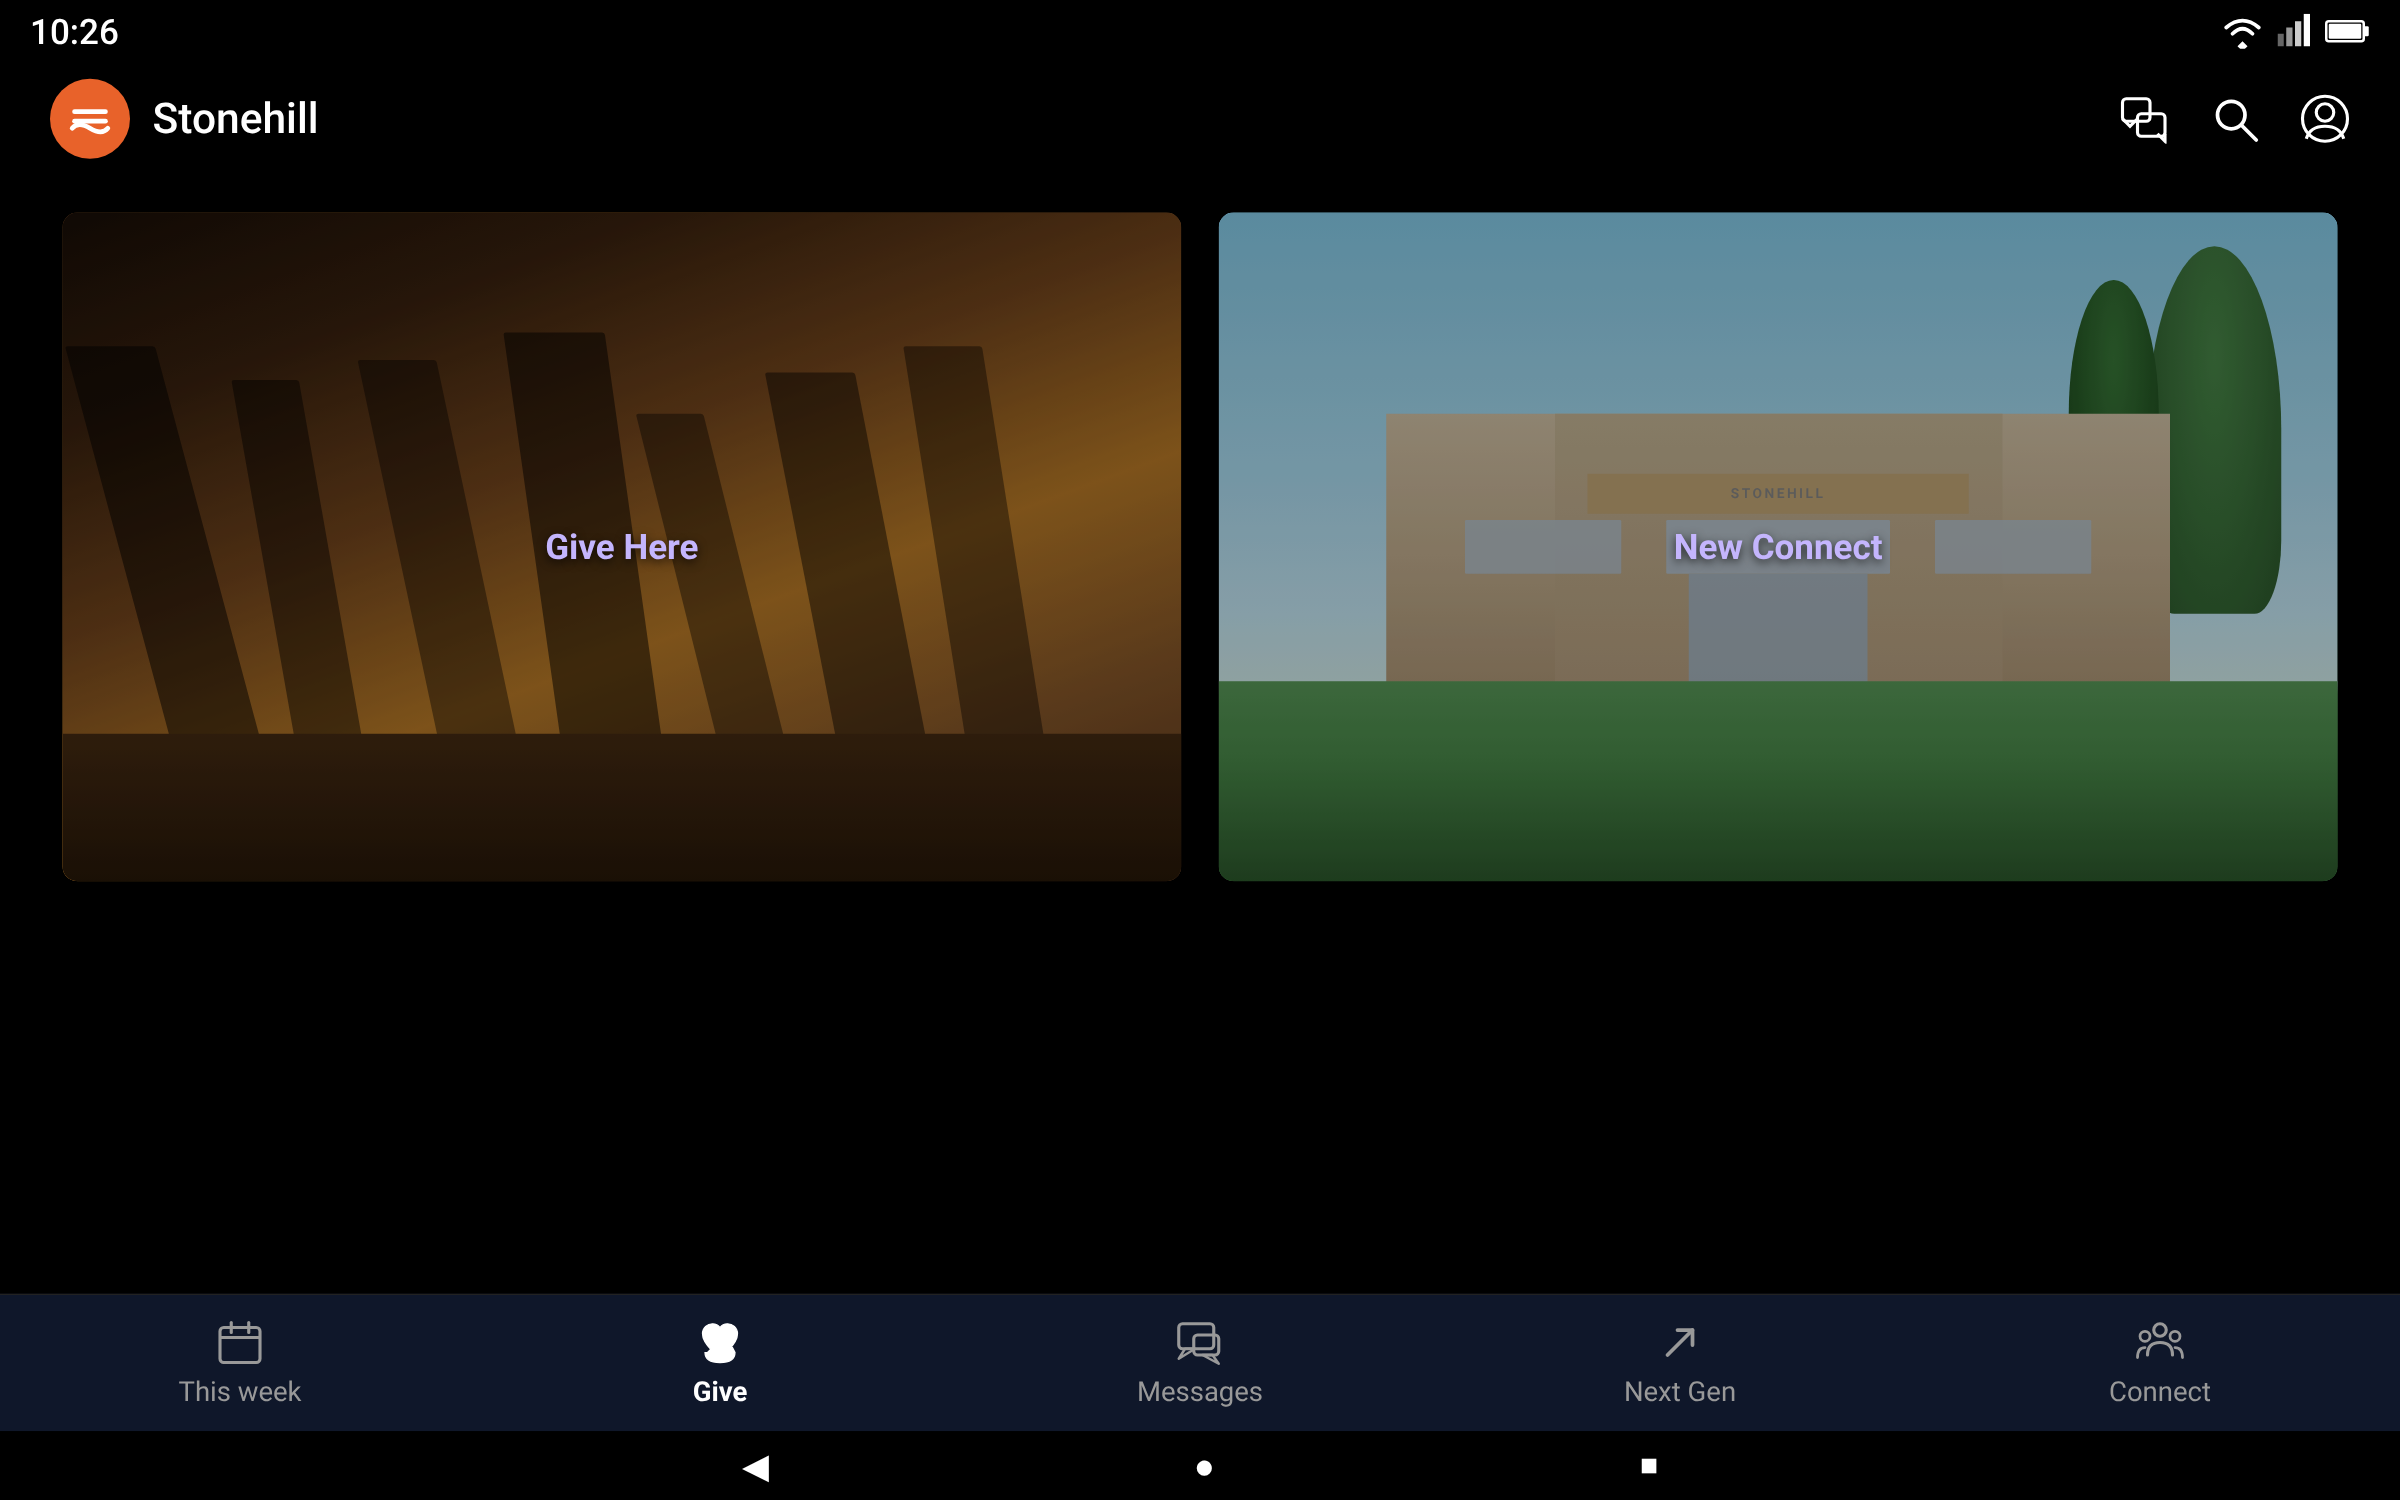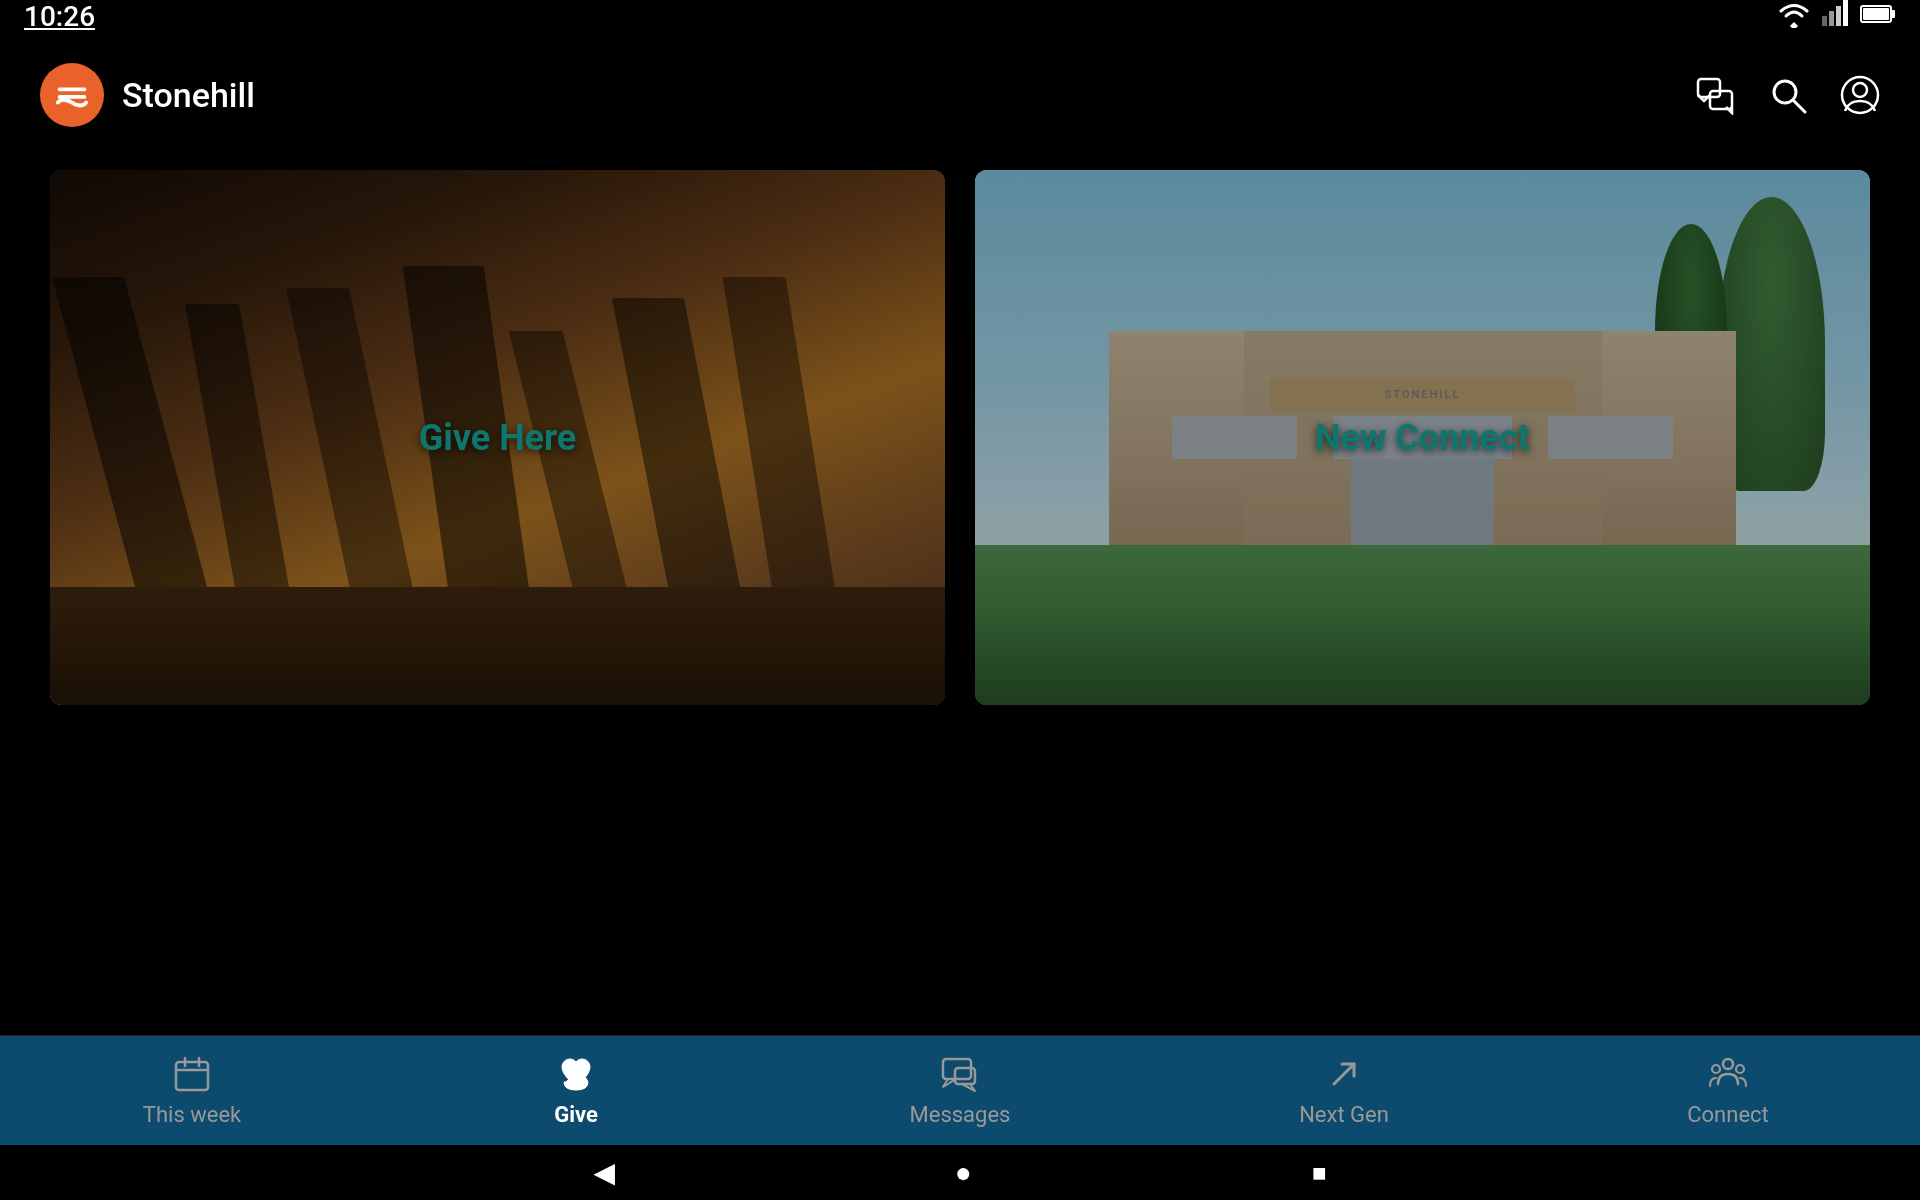--- a/index.html
+++ b/index.html
@@ -15,25 +15,24 @@
     }
 
     
     .status-bar {
       position: absolute;
       top: 0;
       left: 0;
       right: 0;
       height: 50px;
       display: flex;
-      align-items: flex-start;
+      align-items: center;
       justify-content: space-between;
       padding: 0 24px;
       z-index: 100;
-      text-decoration: underline;
     }
 
     .status-time {
       font-size: 28px;
       font-weight: 500;
       color: #fff;
     }
 
     .status-icons {
       display: flex;
@@ -142,23 +141,23 @@
       inset: 0;
       background: rgba(0,0,0,0.25);
     }
 
     .card-label {
       position: absolute;
       z-index: 10;
       bottom: 50%;
       left: 50%;
       transform: translate(-50%, 50%);
-      font-size: 36px;
+      font-size: 28px;
       font-weight: 700;
-      color: #0f766e;
+      color: #c4b5fd;
       text-shadow: 0 2px 8px rgba(0,0,0,0.7);
       white-space: nowrap;
       text-align: right;
     }
 
     
     .card-new-building .card-bg {
       background: linear-gradient(180deg, #87CEEB 0%, #5BA3C7 30%, #4a7a5a 70%, #3d6b47 100%);
     }
 
@@ -177,21 +176,21 @@
       background: linear-gradient(180deg, transparent, #1A1A1A 100%);
     }
 
     
     .bottom-nav {
       position: absolute;
       bottom: 55px;
       left: 0;
       right: 0;
       height: 110px;
-      background: #0c4a6e;
+      background: #0f172a;
       display: flex;
       align-items: center;
       justify-content: space-around;
       border-top: 1px solid #222;
     }
 
     .nav-item {
       display: flex;
       flex-direction: column;
       align-items: center;

